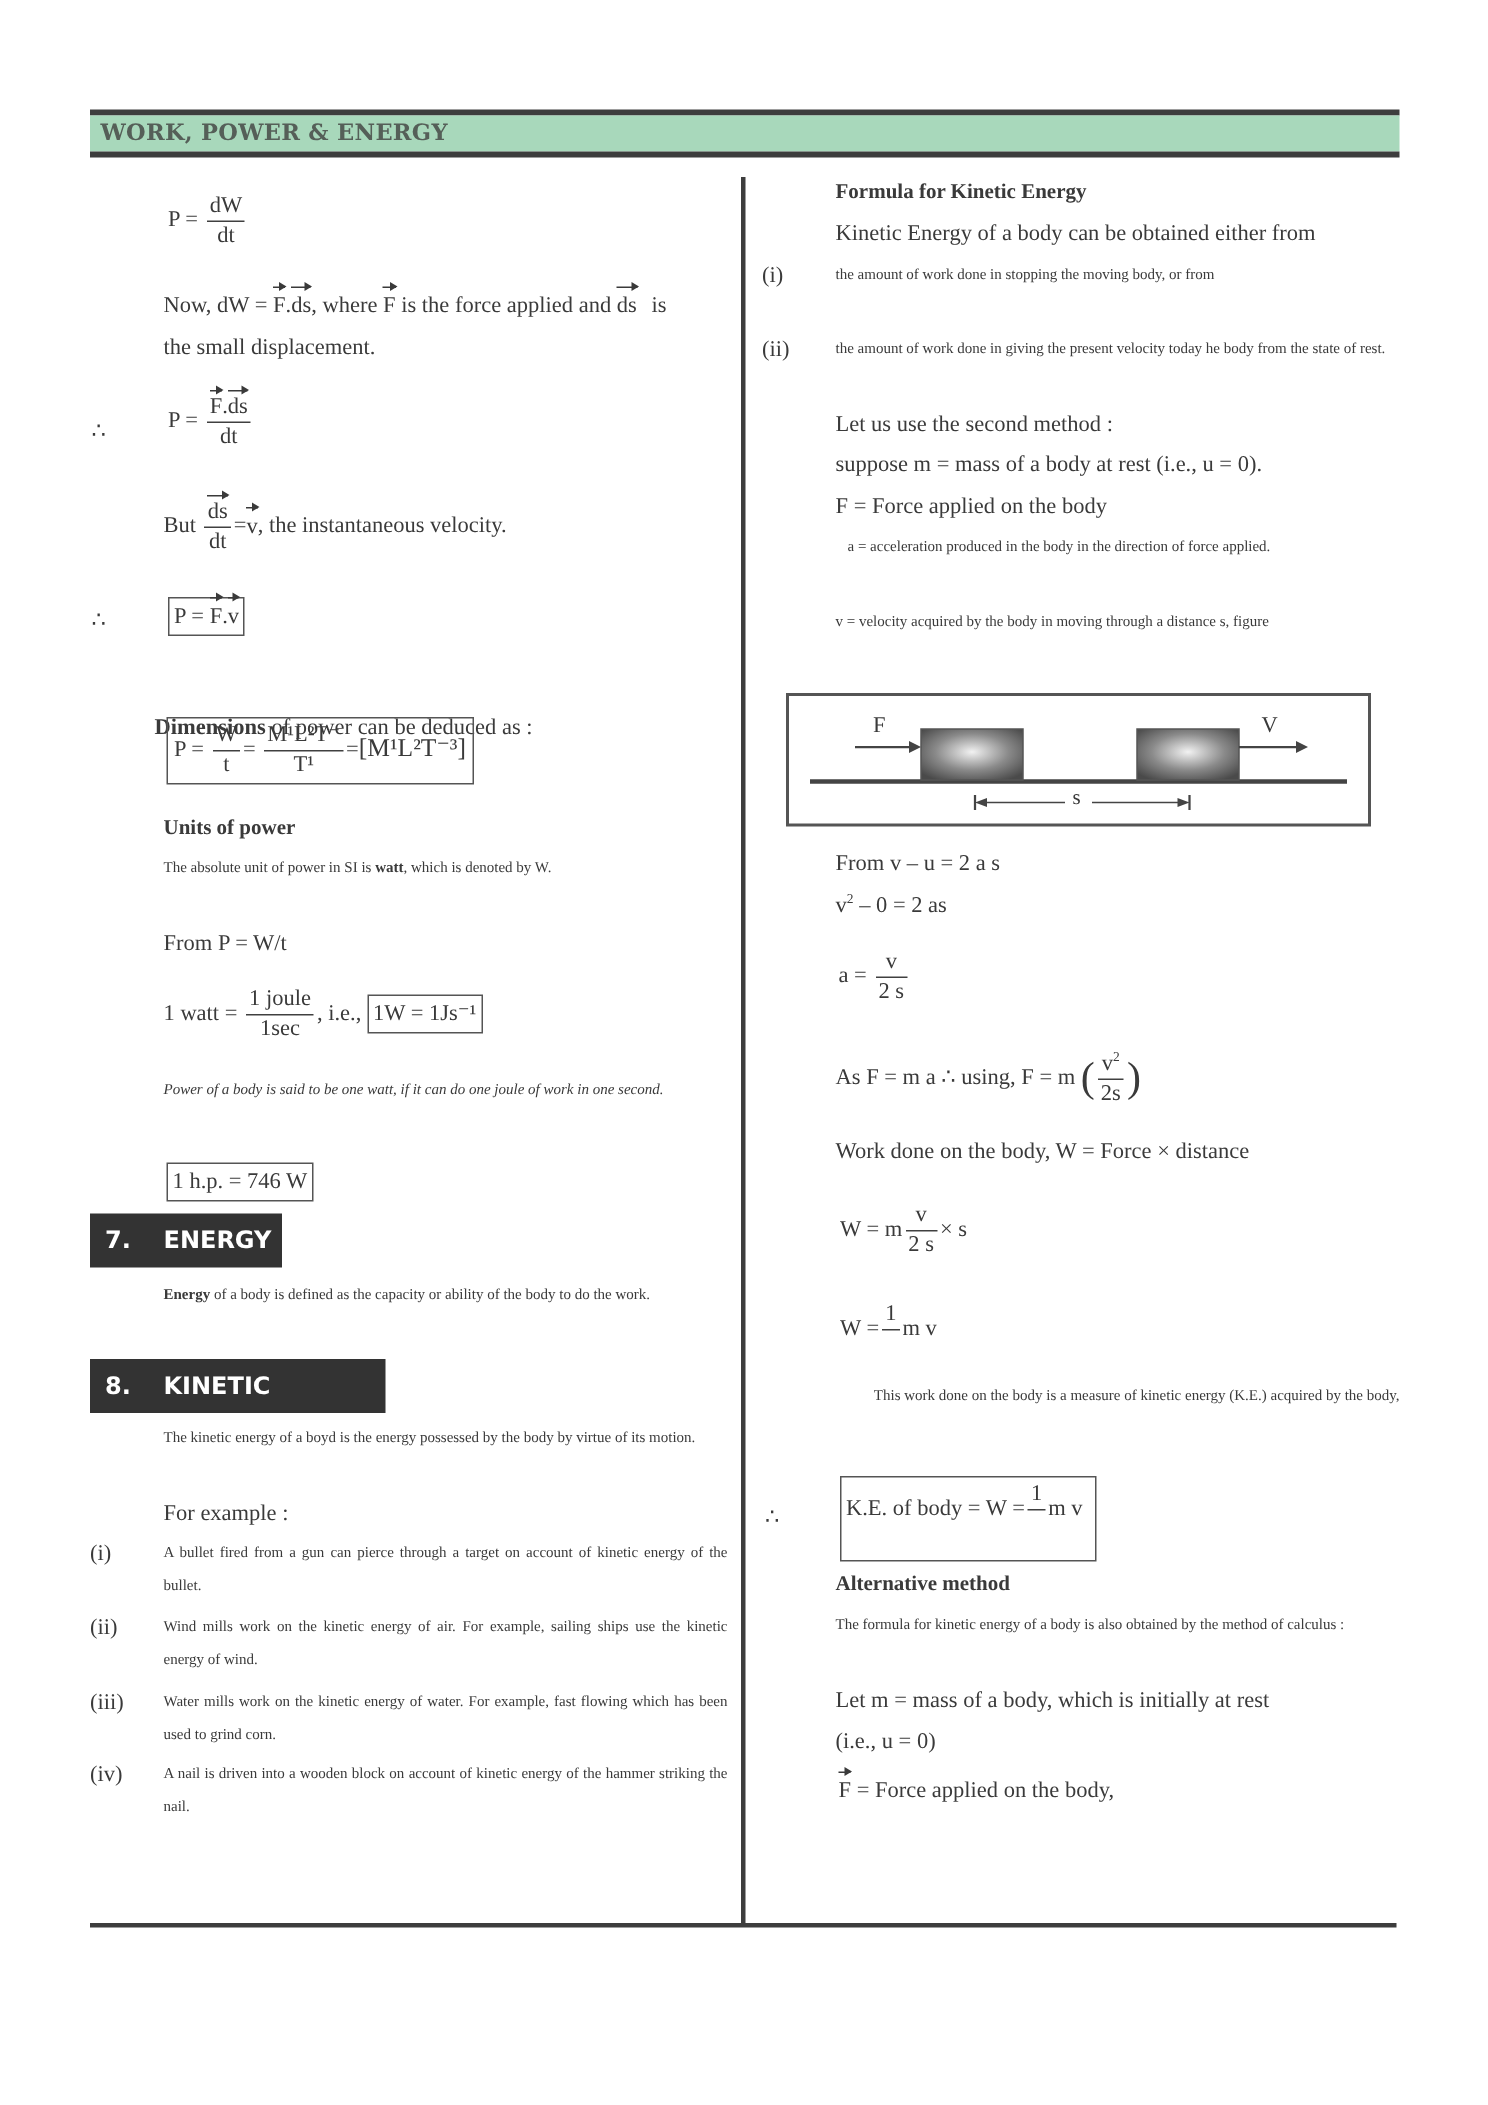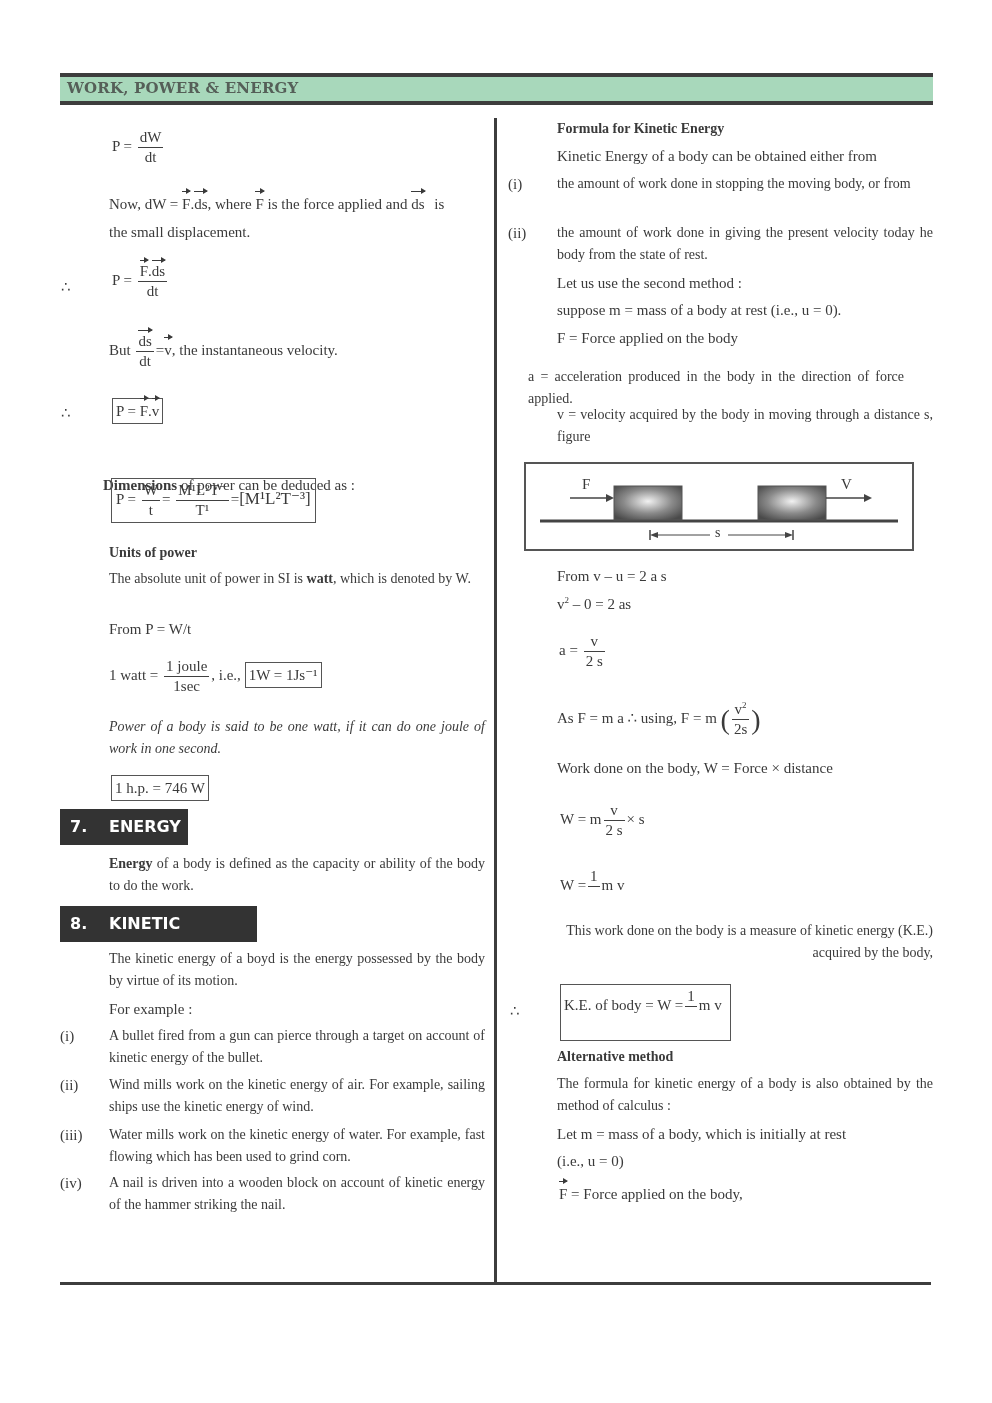--- a/index.html
+++ b/index.html
@@ -8,21 +8,21 @@
   .abs { position: absolute; }
   .hdr-top { left: 60px; top: 73px; width: 873px; height: 4px; background: #3d3d3d; }
   .hdr-band { left: 60px; top: 77px; width: 873px; height: 24px; background: #a8d8bb; }
   .hdr-bot { left: 60px; top: 101px; width: 873px; height: 4px; background: #3d3d3d; }
   .hdr-title { left: 67px; top: 79px; font-family: "DejaVu Serif", serif; font-weight: bold;
                font-size: 15px; color: #555f58; letter-spacing: 0.2px; }
   .col-div { left: 494px; top: 118px; width: 3px; height: 1166px; background: #3d3d3d; }
   .foot-line { left: 60px; top: 1282px; width: 871px; height: 3px; background: #3d3d3d; }
 
   .t { position: absolute; font-size: 15px; line-height: 22px; white-space: nowrap; }
-  .p { position: absolute; font-size: 14px; line-height: 22px; text-align: justify; }
+  .p { position: absolute; font-size: 10px; line-height: 22px; text-align: justify; }
   .b { font-weight: bold; }
   .sm { font-size: 14px; }
 
   .frac { display: inline-block; vertical-align: middle; text-align: center; margin: 0 2px; }
   .frac > span { display: block; line-height: 19px; padding: 0 2px; }
   .frac > .num { border-bottom: 1px solid #404040; }
   .vec { position: relative; display: inline-block; }
   .vec::before { content: ""; position: absolute; left: 0; right: 0; top: -2px; height: 1px; background: #3a3a3a; }
   .vec::after { content: ""; position: absolute; right: -1px; top: -5px; border-left: 5px solid #3a3a3a;
                 border-top: 3px solid transparent; border-bottom: 3px solid transparent; }
@@ -135,21 +135,21 @@
 
 <div class="t b sm" style="left:557px; top:118px;">Formula for Kinetic Energy</div>
 <div class="t" style="left:557px; top:145px;">Kinetic Energy of a body can be obtained either from</div>
 <div class="t" style="left:508px; top:173px;">(i)</div>
 <div class="p" style="left:557px; top:173px; width:376px;">the amount of work done in stopping the moving body, or from</div>
 <div class="t" style="left:508px; top:222px;">(ii)</div>
 <div class="p" style="left:557px; top:222px; width:376px;">the amount of work done in giving the present velocity today he body from the state of rest.</div>
 <div class="t" style="left:557px; top:272px;">Let us use the second method :</div>
 <div class="t" style="left:557px; top:299px;">suppose m = mass of a body at rest (i.e., u = 0).</div>
 <div class="t" style="left:557px; top:327px;">F = Force applied on the body</div>
-<div class="p" style="left:528px; top:354px; width:376px;margin-top:12px;">a = acceleration produced in the body in the direction of force applied.</div>
+<div class="p" style="left:565px; top:354px; width:376px;">a = acceleration produced in the body in the direction of force applied.</div>
 <div class="p" style="left:557px; top:404px; width:376px;">v = velocity acquired by the body in moving through a distance s, figure</div>
 
 <div class="abs diagram">
   <svg width="386" height="85" viewBox="0 0 386 85">
     <defs>
       <radialGradient id="blk" cx="50%" cy="45%" r="65%">
         <stop offset="0%" stop-color="#f2f2f2"></stop>
         <stop offset="55%" stop-color="#8a8a8a"></stop>
         <stop offset="100%" stop-color="#4a4a4a"></stop>
       </radialGradient>

